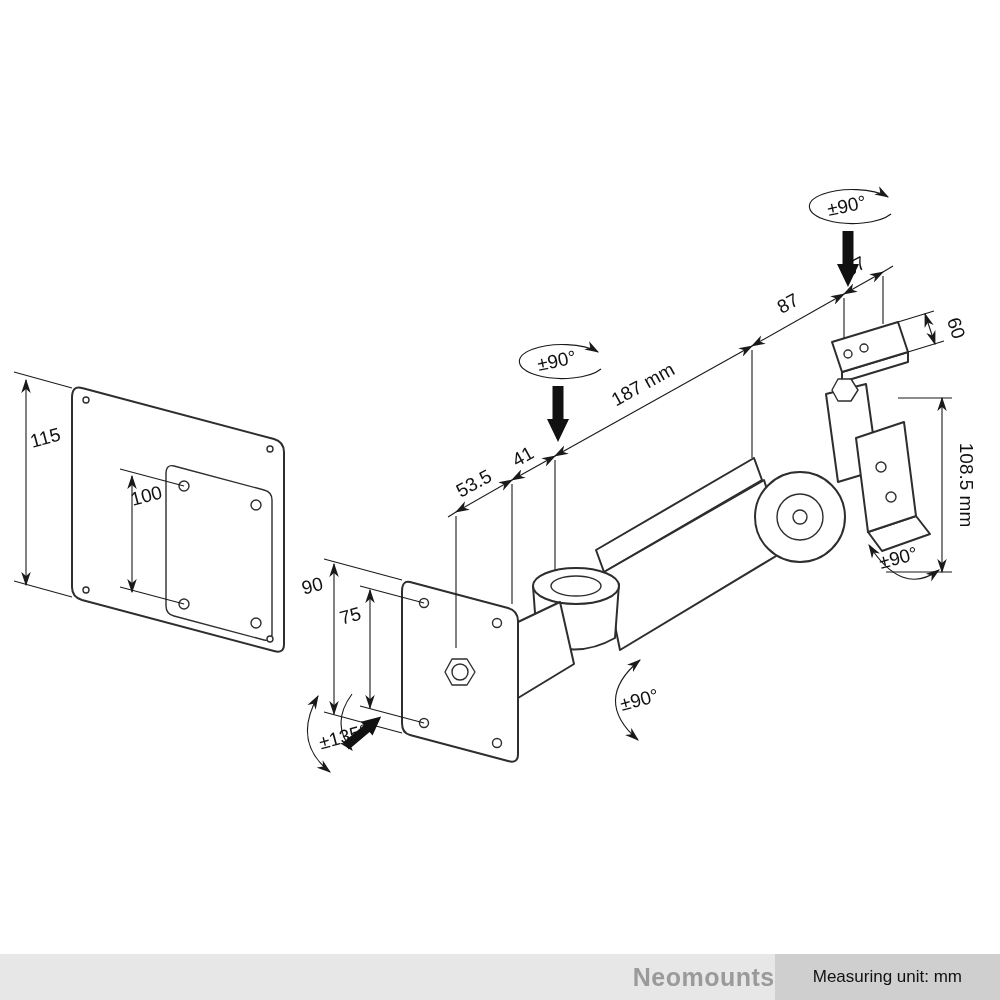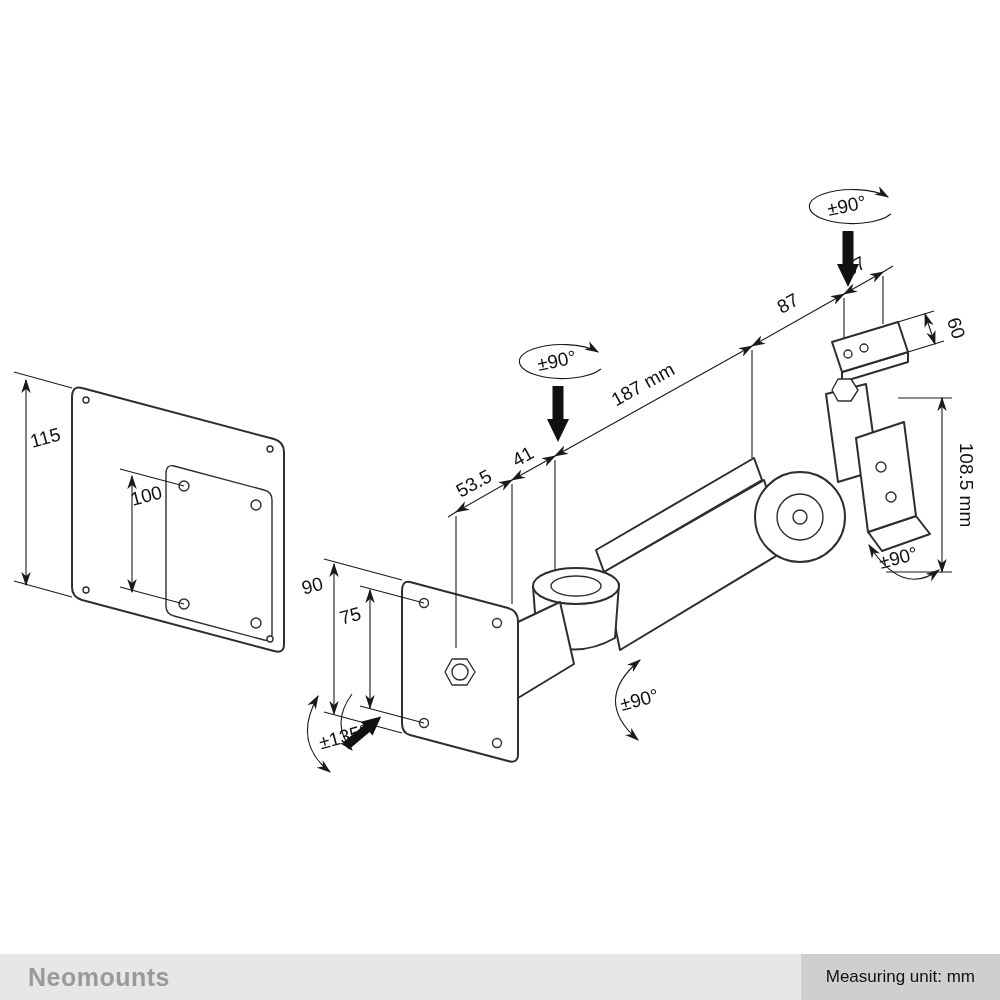--- a/index.html
+++ b/index.html
@@ -5,24 +5,24 @@
   html,body{margin:0;padding:0;background:#fff;}
   .stage{position:relative;width:1000px;height:1000px;background:#fff;overflow:hidden;
          font-family:"Liberation Sans","DejaVu Sans",sans-serif;}
   svg{display:block;}
   .outline{fill:#fff;stroke:#2e2e2e;stroke-width:2;stroke-linejoin:round;stroke-linecap:round;}
   .thin{stroke-width:1.4;}
   .dim{stroke:#1a1a1a;stroke-width:1.1;fill:none;}
   .dimtext{font-size:19px;fill:#111;}
   .black{fill:#111;stroke:none;}
   .footer{position:absolute;left:0;right:0;bottom:0;height:46px;background:#e7e7e7;
-          display:flex;align-items:center;justify-content:space-between;}
+          display:flex;align-items:center;justify-content:flex-end;}
   .brand{color:#9a9a9a;font-weight:bold;font-size:25px;padding-left:28px;letter-spacing:.5px;}
   .unit-box{background:#cfcfcf;height:100%;display:flex;align-items:center;
-            padding:0 25px;font-size:17px;color:#111;}
+            padding:0 38px;font-size:17px;color:#111;}
 </style>
 </head>
 <body>
 
 <div class="stage">
 <svg width="1000" height="954" viewBox="0 0 1000 954">
   <defs>
     <marker id="arr" viewBox="0 0 12 8" refX="11" refY="4" markerWidth="13" markerHeight="9" orient="auto-start-reverse">
       <path d="M0,0 L12,4 L0,8 L3.5,4 Z" fill="#1a1a1a"></path>
     </marker>

